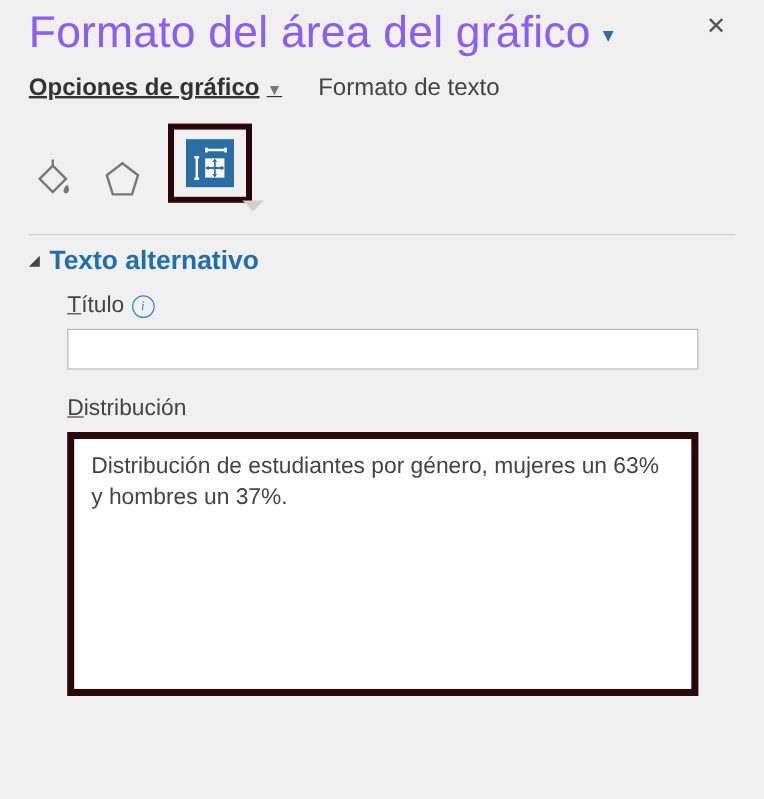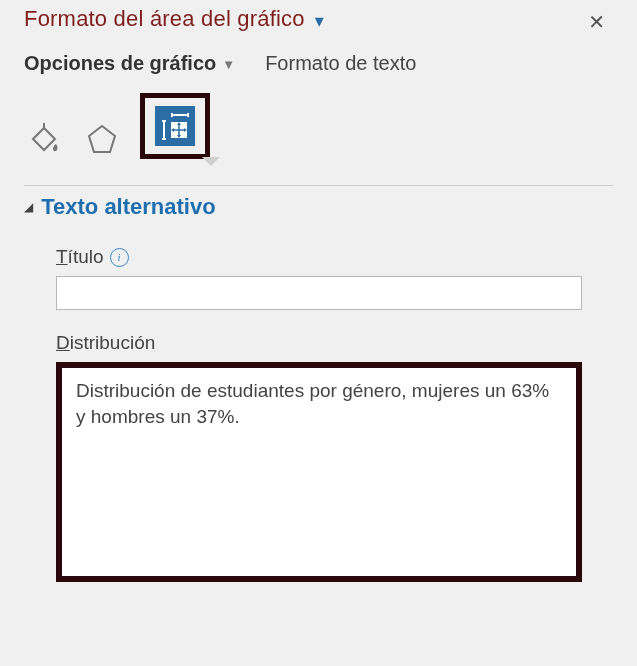--- a/index.html
+++ b/index.html
@@ -23,23 +23,23 @@
     display: flex;
     align-items: flex-start;
     justify-content: space-between;
   }
   .pane-title-wrap {
     display: flex;
     align-items: center;
     gap: 10px;
   }
   .pane-title {
-    font-size: 22px;
+    font-size: 37px;
     font-weight: 400;
-    color: #7f1d1d;
+    color: #8b5cf6;
     letter-spacing: 0.2px;
   }
   .title-dd {
     color: #2a6ea5;
     font-size: 18px;
     position: relative;
     top: 2px;
   }
   .close-btn {
     font-size: 20px;
@@ -55,21 +55,21 @@
     align-items: center;
   }
   .subtab {
     font-size: 20px;
     color: #444;
     cursor: pointer;
     display: flex;
     align-items: center;
     gap: 6px;
   }
-  .subtab.bold { font-weight: 600; color: #333; }
+  .subtab.bold { font-weight: 600; color: #333; text-decoration: underline; }
   .subtab .chev {
     color: #777;
     font-size: 13px;
     position: relative;
     top: 1px;
   }
   .icon-row {
     display: flex;
     gap: 18px;
     margin-top: 18px;
@@ -127,21 +127,21 @@
     color: #444;
     font-size: 12px;
   }
   .section-title {
     color: #1f6fb0;
     font-weight: 600;
     font-size: 22px;
   }
   .field-block {
     margin-left: 32px;
-    margin-top: 26px;
+    margin-top: 14px;
   }
   .label-row {
     display: flex;
     align-items: center;
     gap: 6px;
     font-size: 19px;
     color: #444;
   }
   .underline-first::first-letter { text-decoration: underline; }
   .info-badge {

